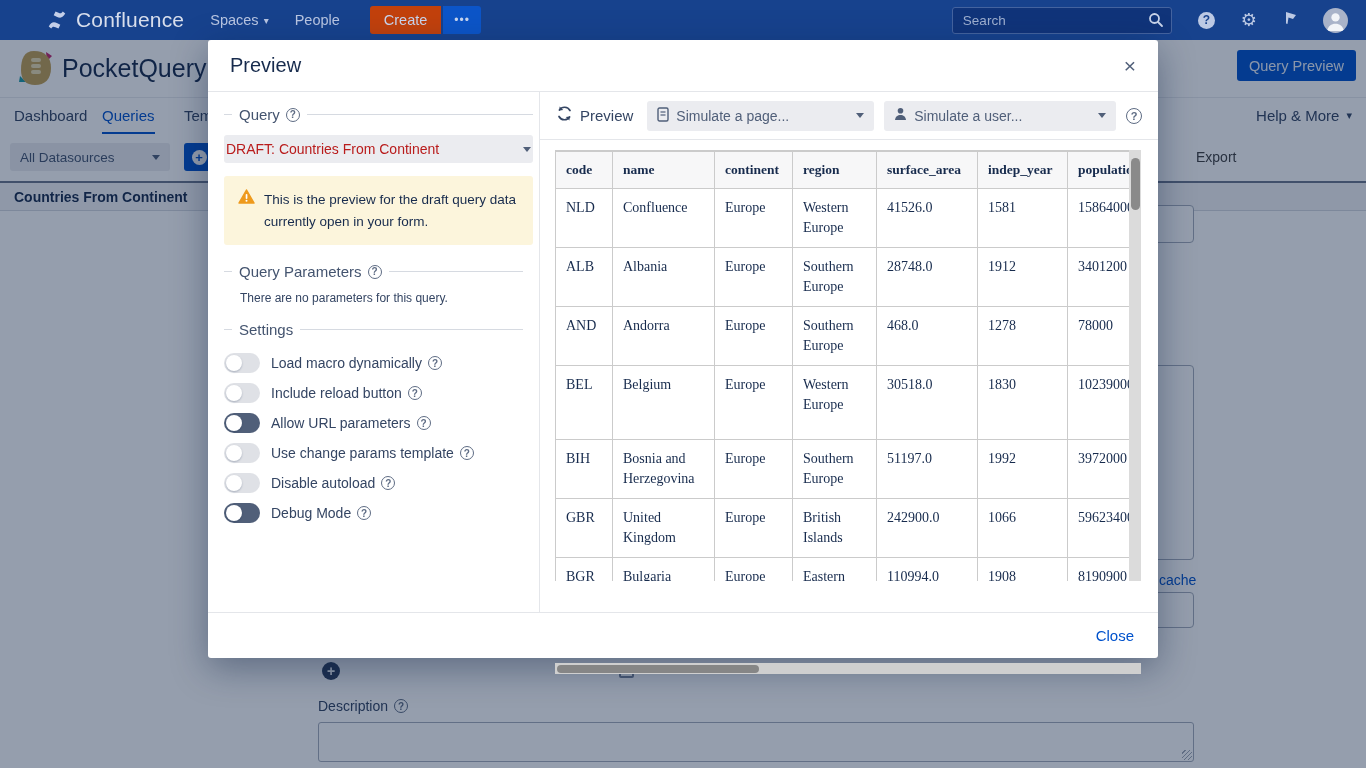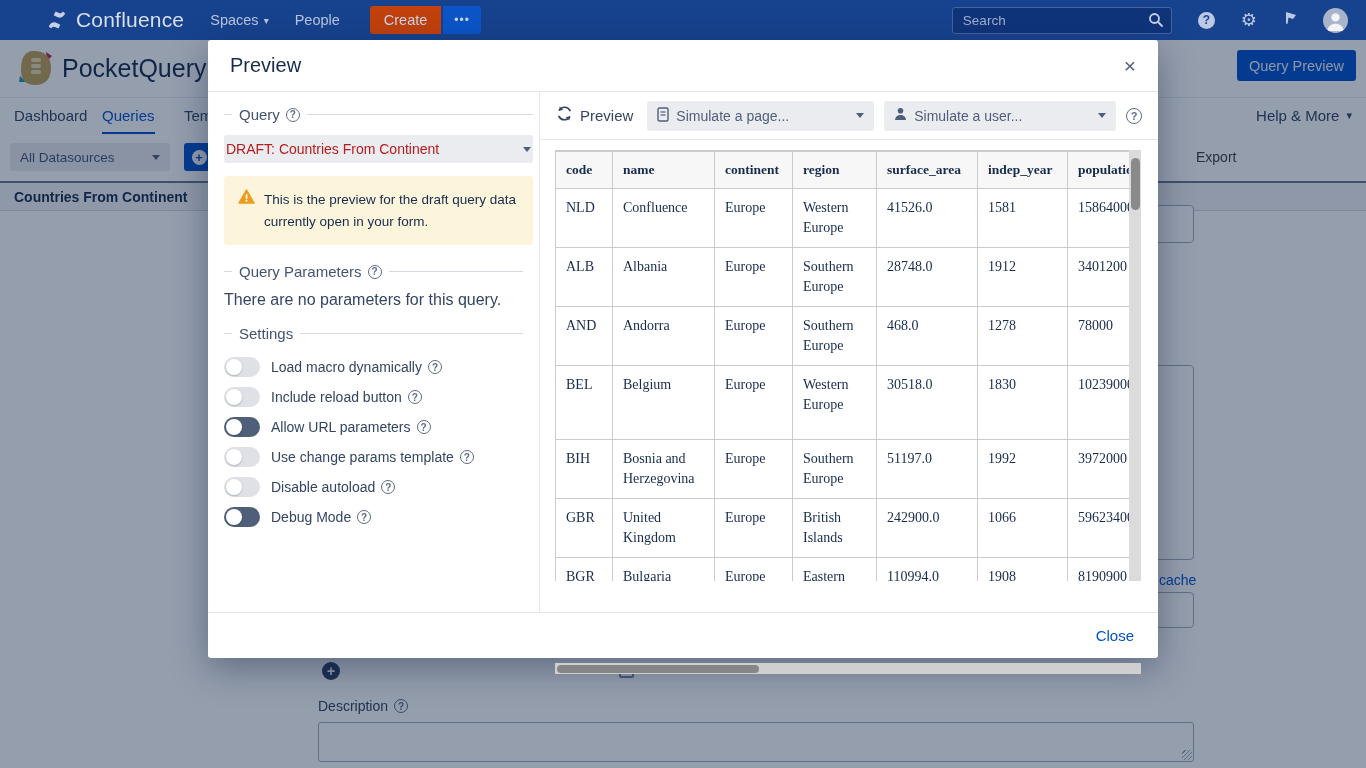--- a/index.html
+++ b/index.html
@@ -101,21 +101,21 @@
     font-size:10px; font-weight:700; display:inline-flex; align-items:center; justify-content:center;
     flex:none; }
   .pq-select { margin-top:12px; height:28px; background:#EBECF0; border-radius:3px; display:flex;
     align-items:center; padding:0 2px; font-size:14px; color:#b91c1c; }
   .sel-caret { width:0; height:0; border-left:4.5px solid transparent; border-right:4.5px solid transparent;
     border-top:5.5px solid #505F79; margin-left:auto; flex:none; }
   .warn-box { margin-top:13px; background:#FCF5DC; border-radius:3px; padding:13px 14px; display:flex;
     gap:9px; }
   .warn-text { font-size:13.5px; line-height:1.6; color:#172B4D; width:255px; }
   .fs-params { margin-top:18px; }
-  .params-empty { font-size:16px; color:#344563; margin:11px 0 16px 0; }
+  .params-empty { font-size:12px; color:#344563; margin:11px 0 16px 16px; }
   .toggle-row { display:flex; align-items:center; gap:11px; margin-top:10px; height:20px; }
   .toggle-row:first-of-type { margin-top:15px; }
   .toggle { width:36px; height:20px; border-radius:10px; background:#DFE1E6; position:relative; flex:none; }
   .toggle.on { background:#505F79; }
   .knob { position:absolute; left:2px; top:2px; width:16px; height:16px; border-radius:50%;
     background:#fff; box-shadow:0 1px 2px rgba(9,30,66,.25); }
   .toggle-label { font-size:14px; color:#344563; display:flex; align-items:center; gap:6px; }
 
   
   .right-panel { flex:1; position:relative; min-width:0; }

